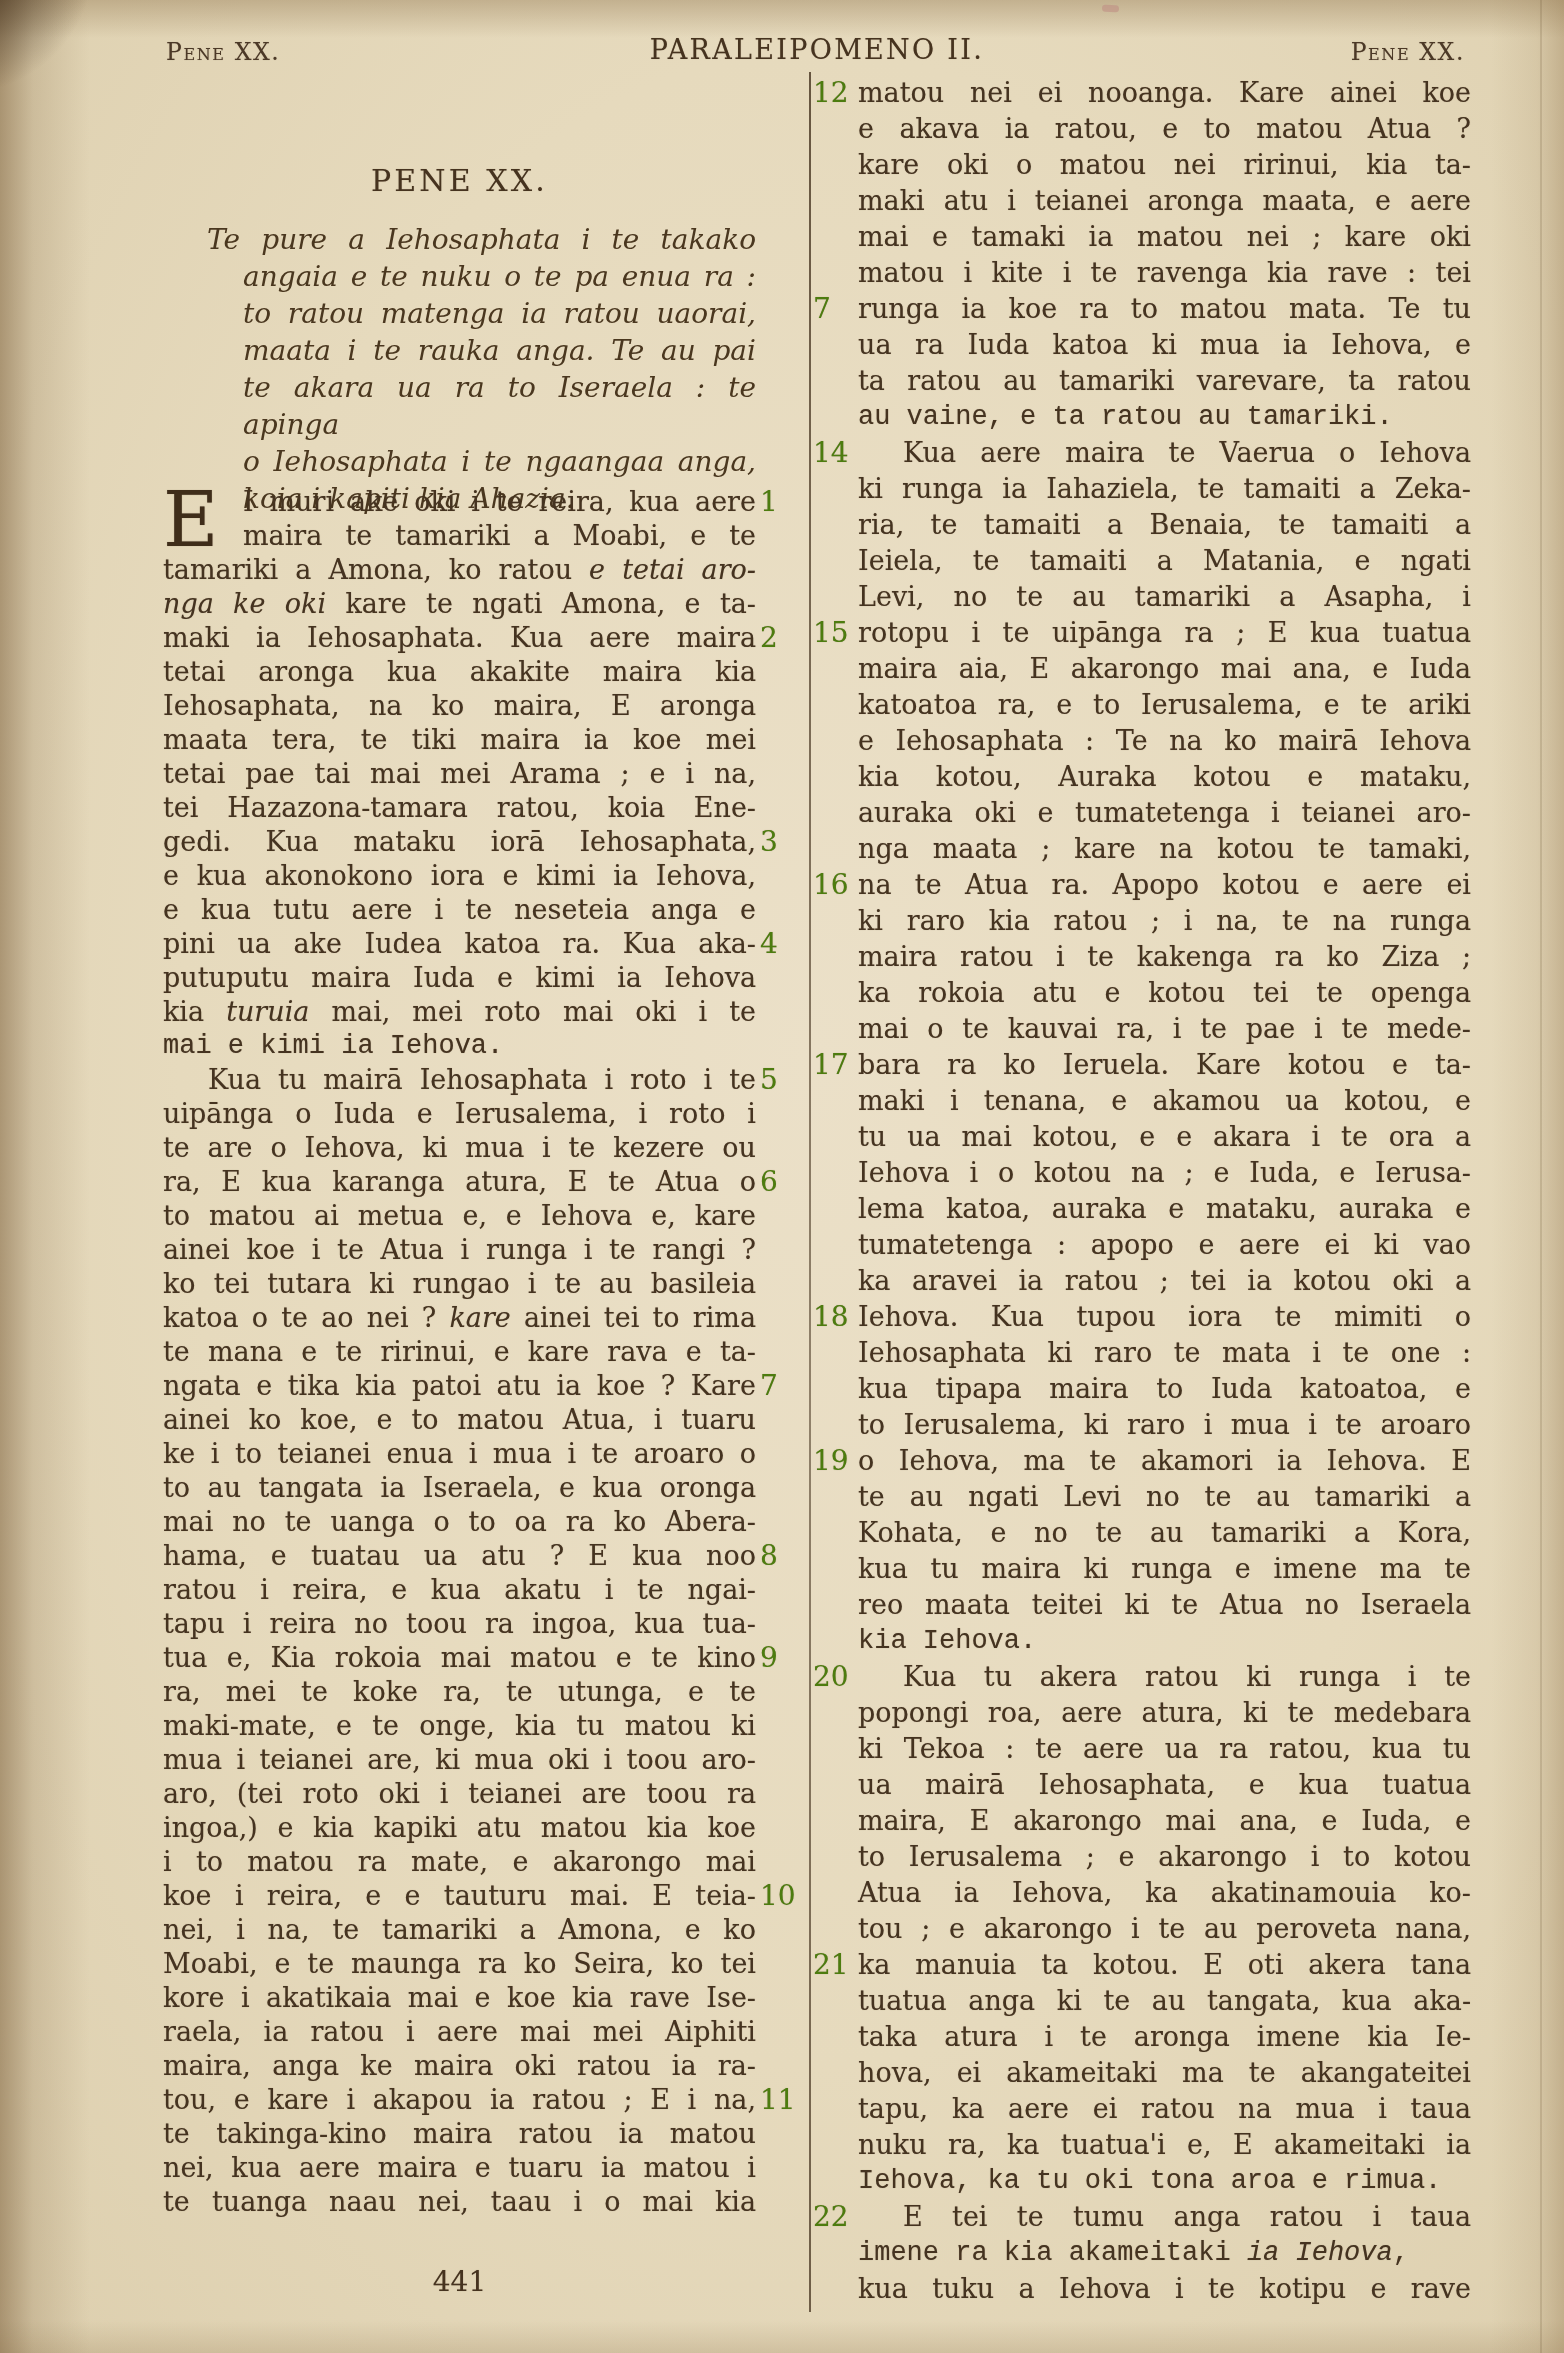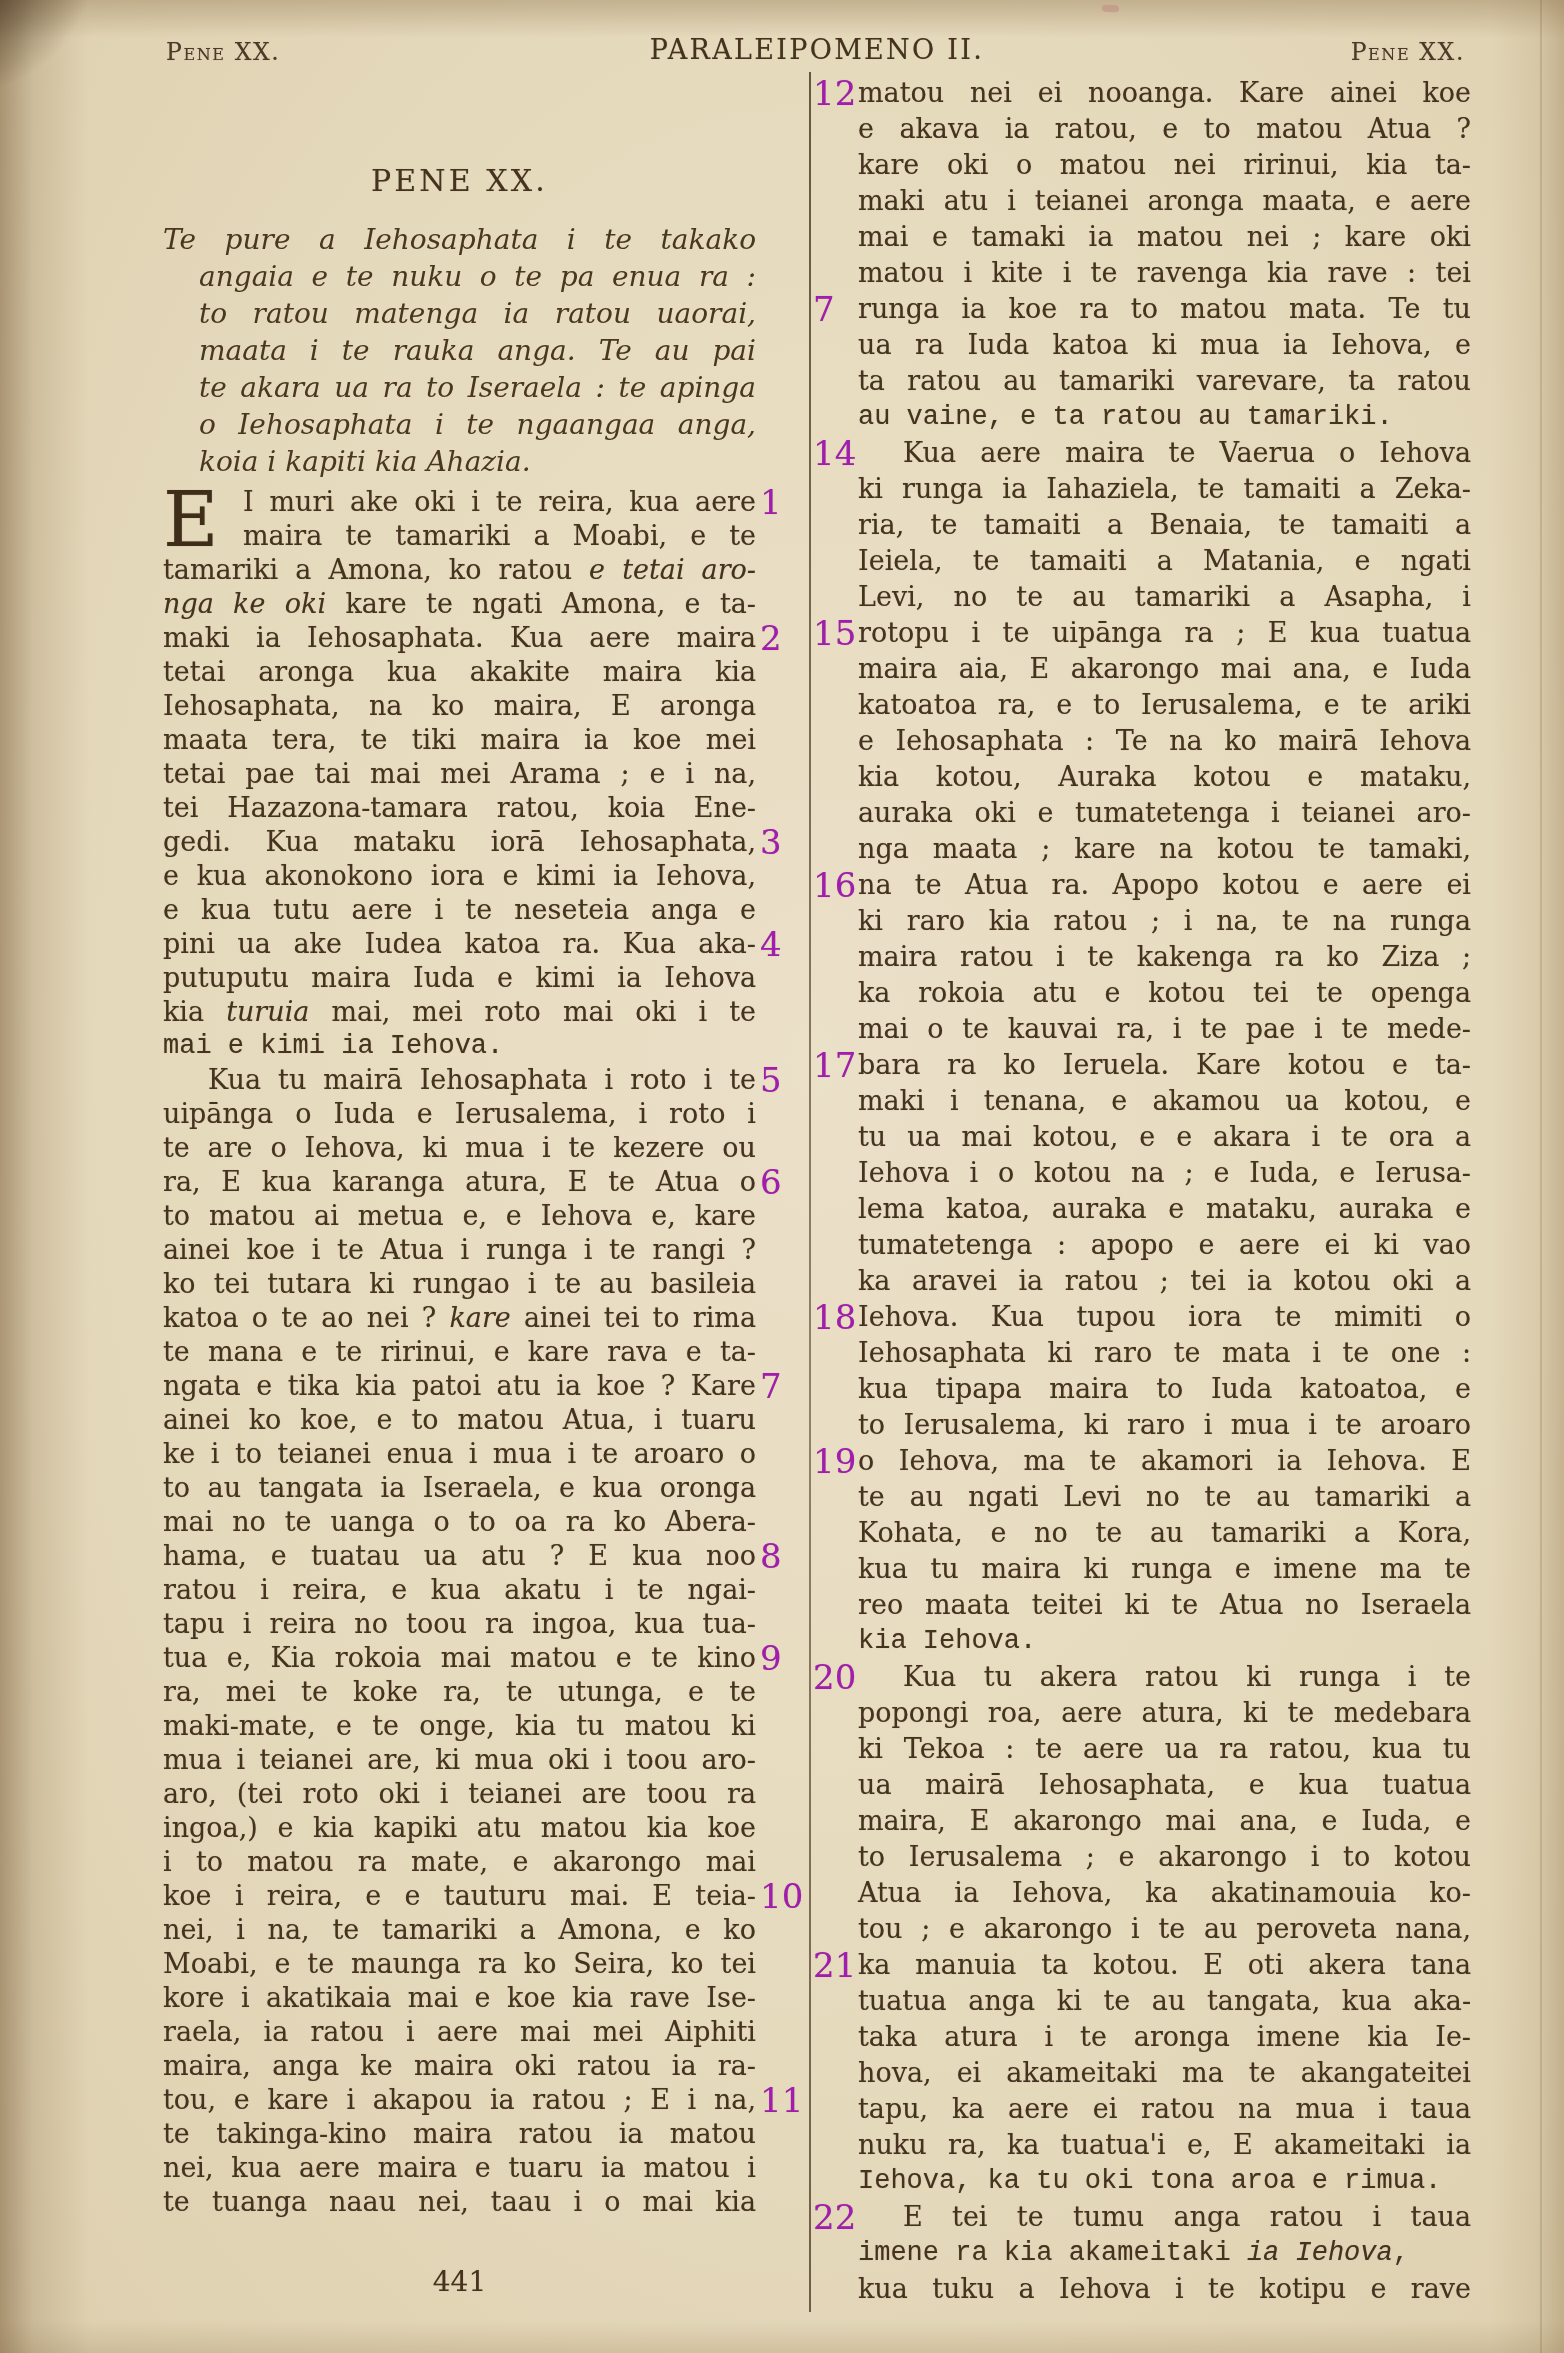--- a/index.html
+++ b/index.html
@@ -48,38 +48,38 @@
   
   #chapter-heading{
     position:absolute;top:163px;left:163px;width:593px;text-align:center;
     font-size:30px;letter-spacing:3.1px;color:#46331f;
   }
   
   #summary{
     position:absolute;top:221px;left:163px;width:593px;
     font-style:italic;font-size:28px;line-height:37px;color:#4a371f;
   }
-  .sline{ text-align:justify; text-align-last:justify; }
+  .sline{ text-align:justify; text-align-last:justify;margin-left:44px; }
   .sline.hang{ padding-left:36px; }
   .sline.endline{ text-align-last:left; }
   
   #left-col{
     position:absolute;left:163px;top:485px;width:593px;
     font-size:27px;line-height:34px;
   }
   #right-col{
     position:absolute;left:858px;top:75px;width:613px;
     font-size:27px;line-height:36px;
   }
   .bline{ position:relative; text-align:justify; text-align-last:justify; }
   .bline.endline{ text-align-last:left;font-family:Liberation Mono, monospace; }
   .bline.indent{ padding-left:45px; }
   .bline.dcpad{ padding-left:80px; }
   .it{ font-style:italic; }
-  .vnum{ position:absolute; top:0; font-style:normal; font-size:34px; color:#a21caf; }
+  .vnum{ position:absolute; top:0; font-style:normal; font-size:28px; color:#4d7c0f; }
   #left-col .vnum{ right:-53px; width:49px; text-align:center; }
   #right-col .vnum{ left:-45px; width:41px; text-align:left; }
   
   #drop-cap{
     position:absolute;left:0px;top:3.1px;
     font-size:76px;line-height:64px;color:#3f2d1a;
     text-shadow:0 0 0.8px rgba(63,45,26,.5);
   }
   
   #page-number{

